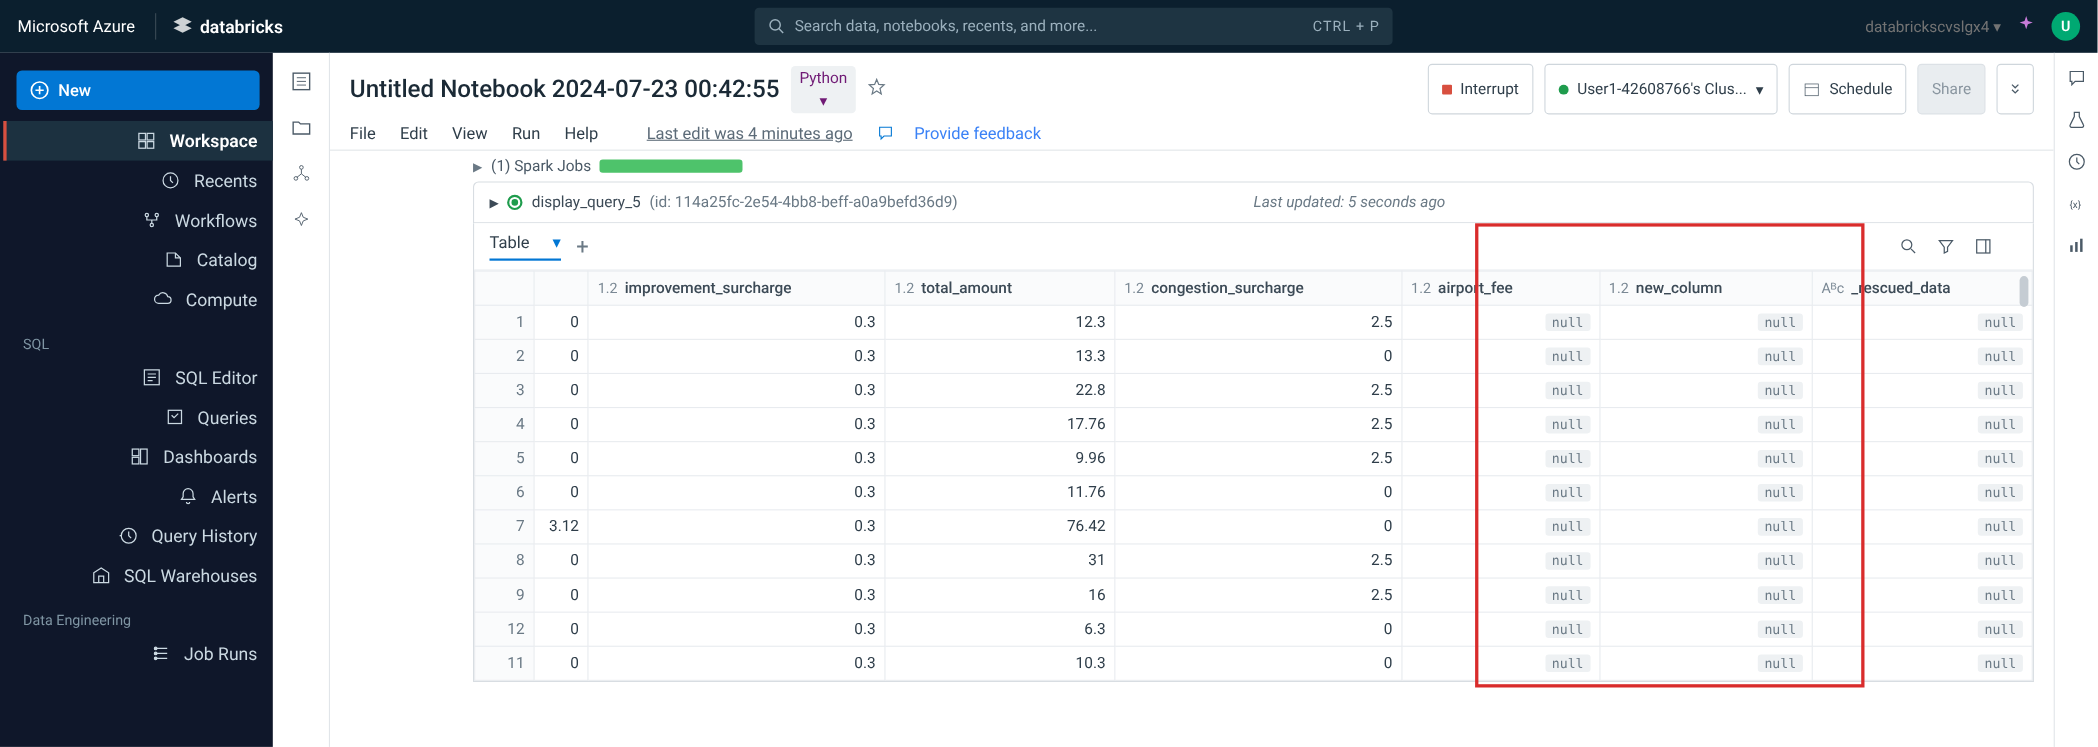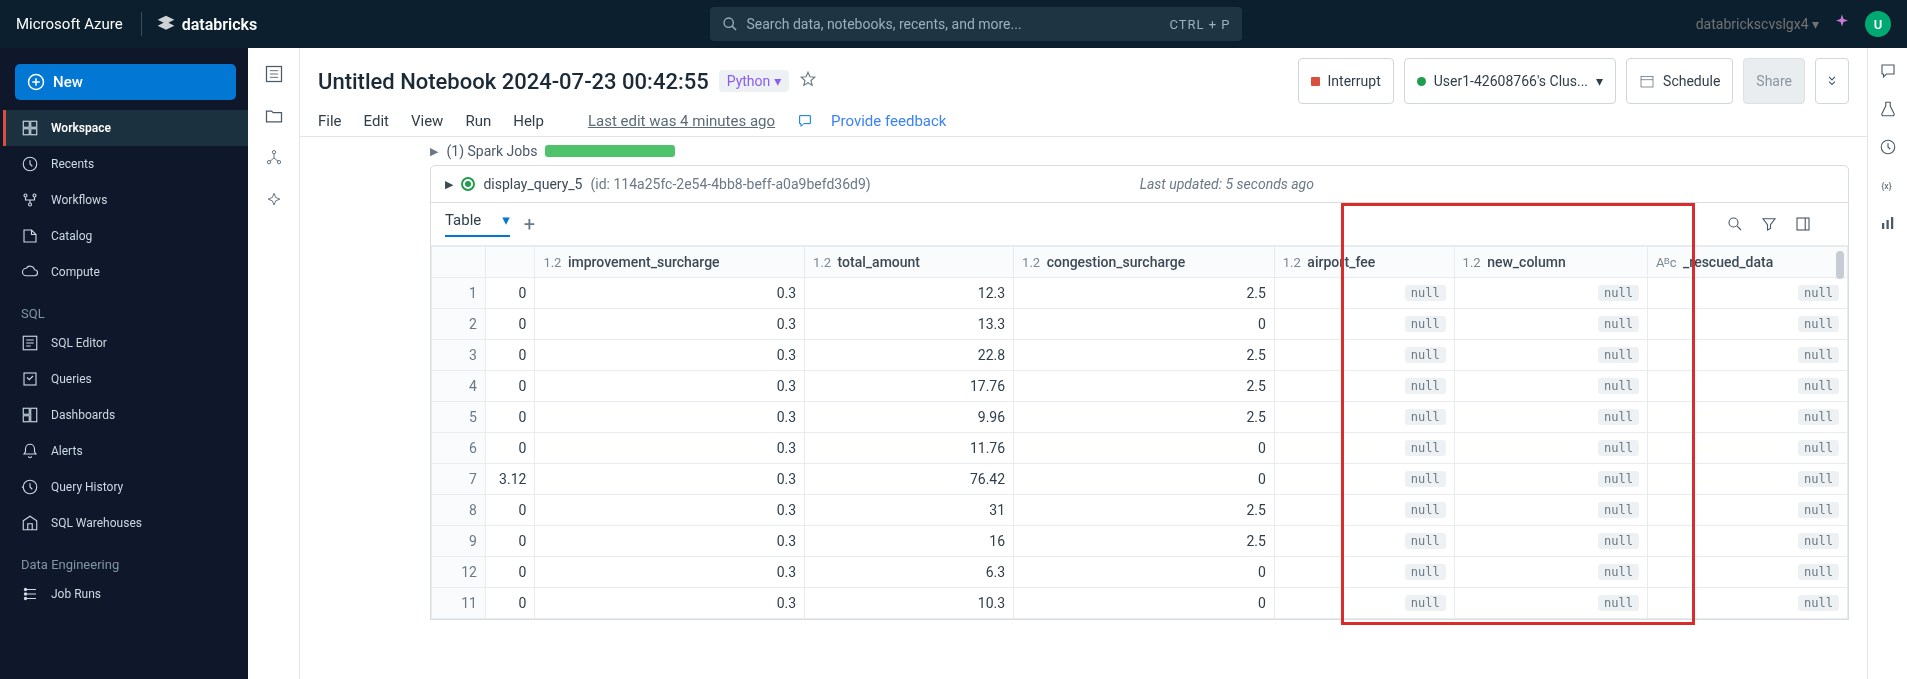--- a/index.html
+++ b/index.html
@@ -4,48 +4,48 @@
 <style>
 * { margin: 0; padding: 0; box-sizing: border-box; font-family: -apple-system, BlinkMacSystemFont, "Segoe UI", Roboto, sans-serif; }
 body { width: 1907px; height: 679px; overflow: hidden; background: #fff; }
 
 
 .topbar { height: 48px; background: #0b1f2e; display: flex; align-items: center; padding: 0 16px; color: #fff; }
 .topbar .brand { font-size: 15px; color: #fff; margin-right: 18px; }
 .topbar .brand-sep { width: 1px; height: 24px; background: #3a4a56; margin-right: 14px; }
 .topbar .db-logo { display: flex; align-items: center; gap: 6px; font-size: 16px; font-weight: 600; }
 .topbar .db-logo svg { width: 20px; height: 20px; }
-.search-box { margin-left: auto; margin-right: auto; display: flex; align-items: center; background: #1e3442; border-radius: 4px; height: 34px; width: 532px; padding: 0 12px; }
+.search-box { margin-left: auto; margin-right: auto; display: flex; align-items: center; background: #1e3442; border-radius: 4px; height: 34px; width: 580px; padding: 0 12px; }
 .search-box svg { width: 16px; height: 16px; margin-right: 8px; }
 .search-box .ph { flex: 1; color: #9bb0bd; font-size: 14px; }
 .search-box .kb { color: #9bb0bd; font-size: 13px; letter-spacing: 1px; }
 .topbar-right { display: flex; align-items: center; gap: 14px; }
 .topbar-right .ws-name { color: #737373; font-size: 14px; }
 .topbar-right .sparkle svg { width: 18px; height: 18px; }
 .avatar { width: 26px; height: 26px; border-radius: 50%; background: #00a972; display: flex; align-items: center; justify-content: center; font-size: 13px; font-weight: 600; }
 
 
 .sidebar { position: absolute; top: 48px; left: 0; width: 248px; bottom: 0; background: #0f172a; color: #cbd9e2; padding-top: 10px; border-left: 3px solid transparent; }
 .new-btn { margin: 6px 12px 10px; background: #0277d4; color: #fff; border-radius: 5px; height: 36px; display: flex; align-items: center; padding: 0 12px; gap: 8px; font-size: 15px; font-weight: 500; cursor: pointer; }
 .new-btn svg { width: 18px; height: 18px; }
-.side-item { height: 36px; display: flex; align-items: center; padding: 0 14px 0 18px; gap: 12px; font-size: 12px; cursor: pointer; }
+.side-item { height: 36px; display: flex; align-items: center; padding: 0 14px 0 18px; gap: 12px; font-size: 16px; cursor: pointer; justify-content: flex-end; }
 .side-item.active { background: #1c3140; border-left: 3px solid #d84f3f; padding-left: 15px; font-weight: 600; color: #fff; }
 .side-item svg { width: 18px; height: 18px; flex-shrink: 0; }
 .side-section { padding: 16px 0 4px 18px; font-size: 13px; color: #7f95a3; }
 
 
 .main { position: absolute; top: 48px; left: 248px; right: 40px; bottom: 0; display: flex; }
 .rail { width: 52px; border-right: 1px solid #e1e5e9; display: flex; flex-direction: column; align-items: center; padding-top: 16px; gap: 22px; }
 .rail svg { width: 20px; height: 20px; color: #4b5a67; }
 .content { flex: 1; display: flex; flex-direction: column; overflow: hidden; }
 
 .nb-header { padding: 10px 18px 6px; border-bottom: 1px solid #e1e5e9; }
 .nb-row1 { display: flex; align-items: center; gap: 10px; }
 .nb-title { font-size: 22px; font-weight: 500; color: #1b2a36; }
-.lang-pill { background: #eef1f3; border-radius: 4px; padding: 3px 8px; font-size: 14px; color: #8b5cf6; display: flex; align-items: center; gap: 4px; }
+.lang-pill { background: #eef1f3; border-radius: 4px; padding: 3px 8px; font-size: 14px; color: #701a75; display: flex; align-items: center; gap: 4px; flex-direction: column; }
 .star svg { width: 18px; height: 18px; color: #6a7985; }
 .nb-actions { margin-left: auto; display: flex; gap: 10px; align-items: center; }
 .btn { border: 1px solid #cfd6dc; border-radius: 4px; background: #fff; height: 46px; padding: 0 12px; display: flex; align-items: center; gap: 8px; font-size: 14px; color: #2f3e4a; cursor: pointer; }
 .btn.share { background: #e9edf0; color: #8a96a0; border-color: #dce1e6; }
 .btn.expand { width: 34px; padding: 0; justify-content: center; }
 .dot-red { width: 9px; height: 9px; background: #d84f3f; border-radius: 1px; }
 .dot-green { width: 9px; height: 9px; background: #1f9c4d; border-radius: 50%; }
 
 .nb-row2 { display: flex; align-items: center; gap: 22px; padding-top: 8px; font-size: 15px; color: #2f3e4a; }
 .nb-row2 .menu { cursor: pointer; }

